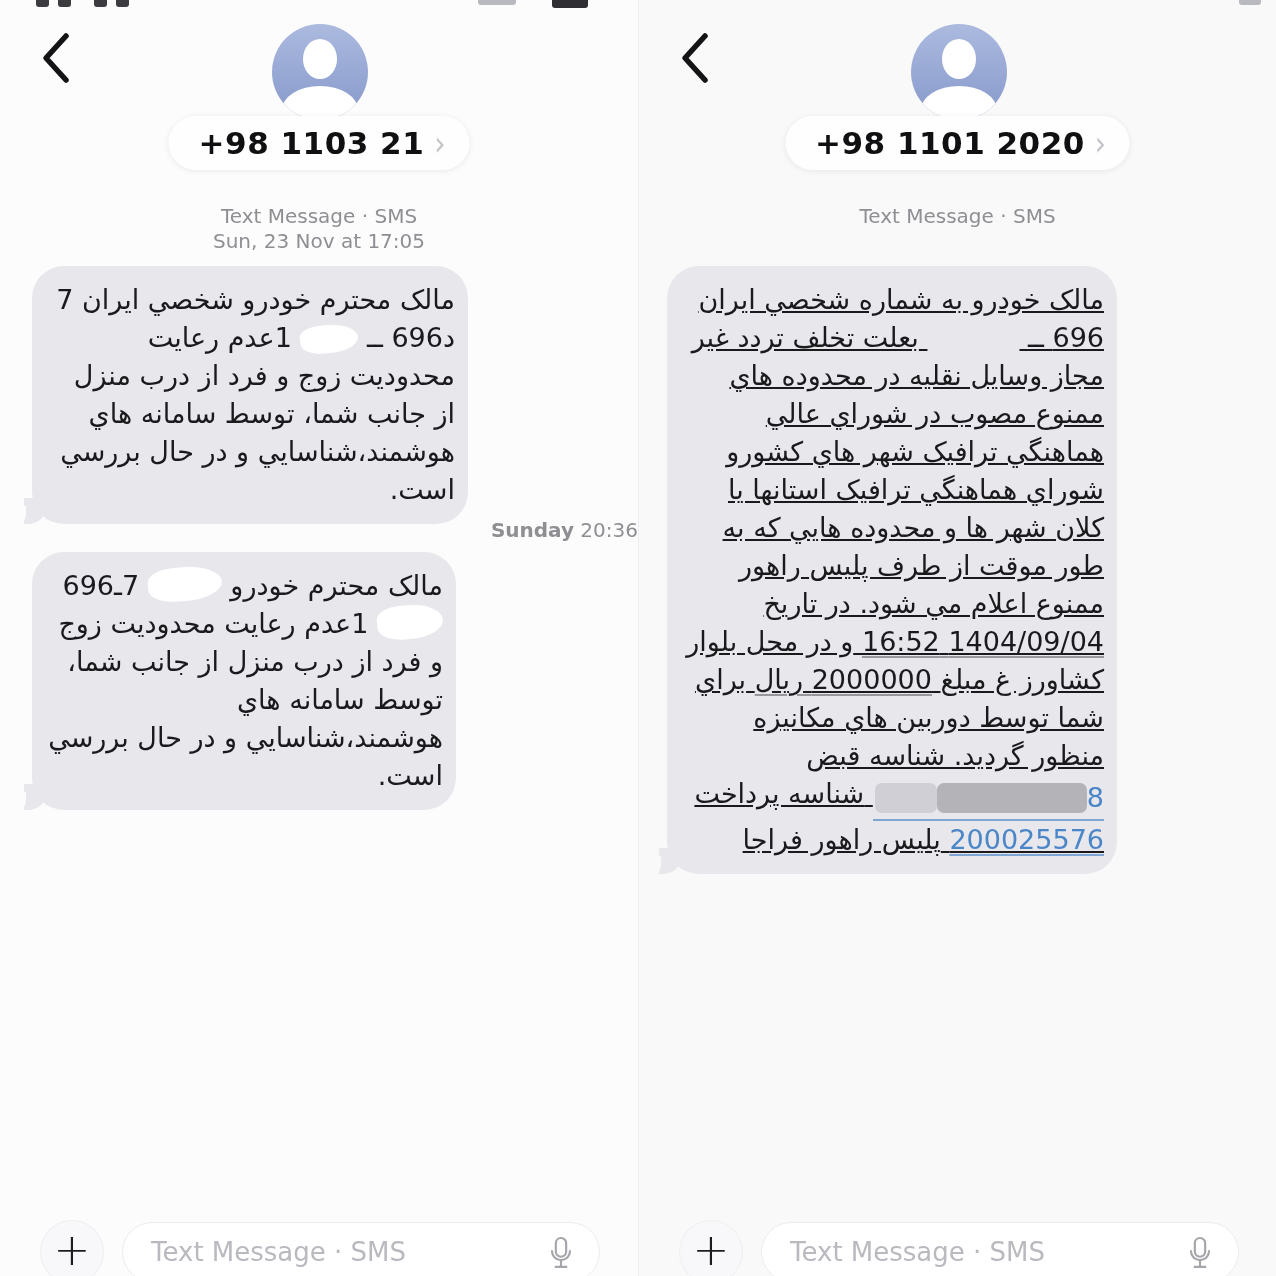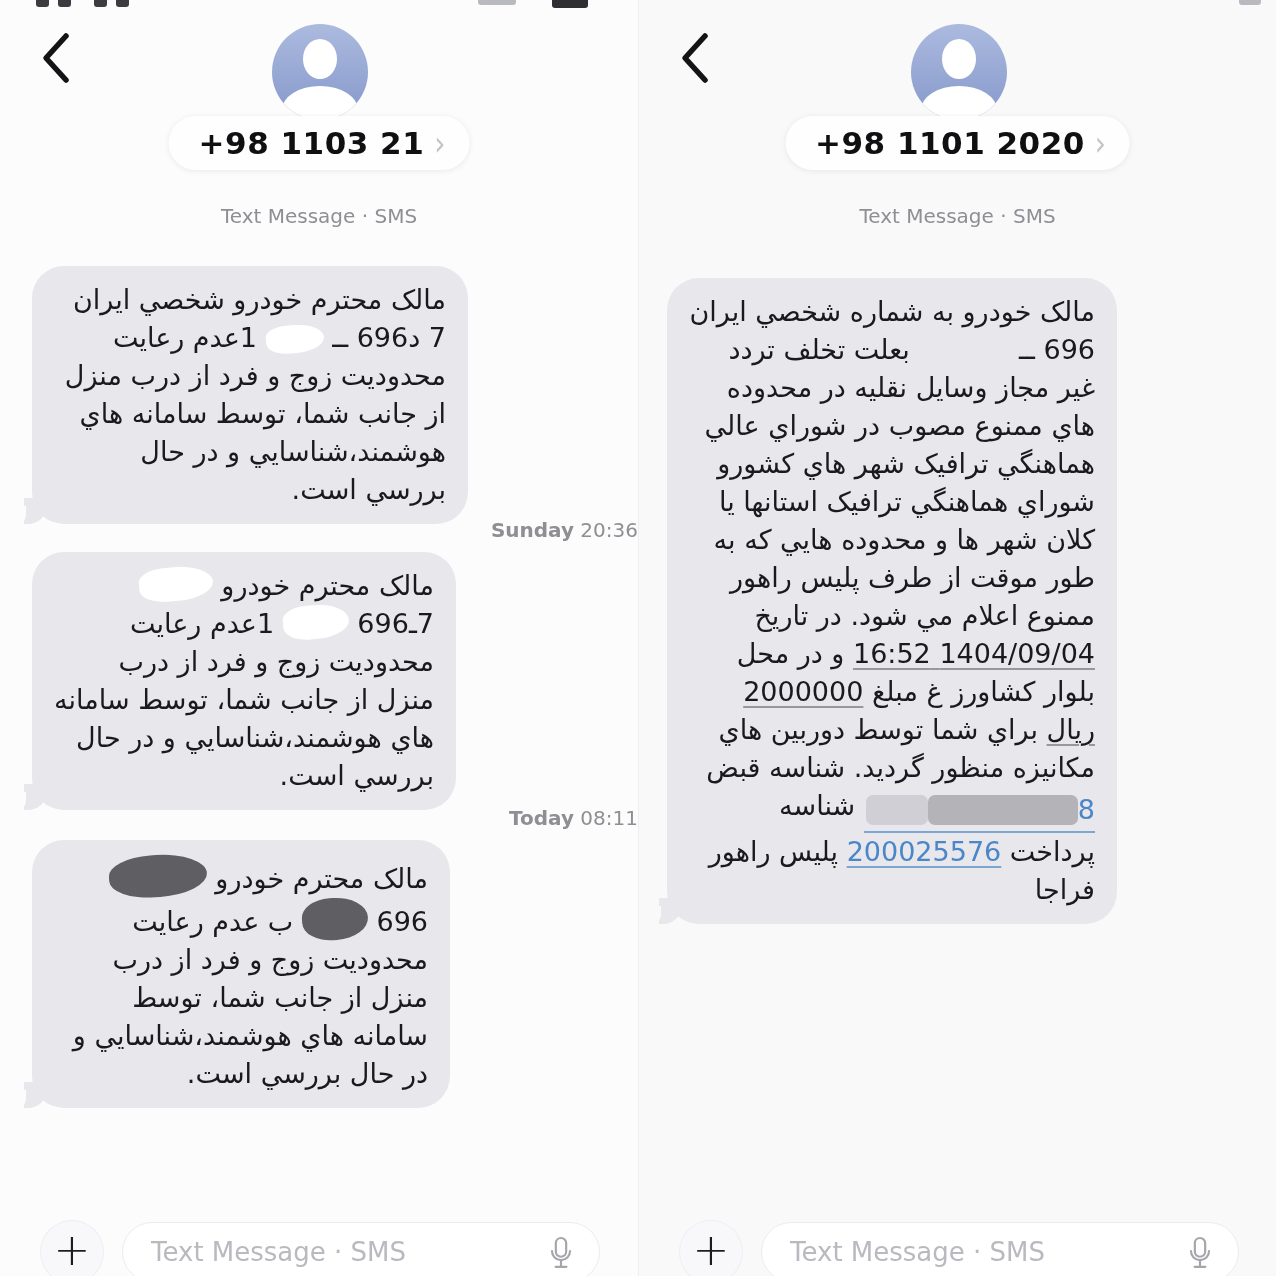--- a/index.html
+++ b/index.html
@@ -23,21 +23,21 @@
   .avatar .head{position:absolute;left:31px;top:15px;width:34px;height:40px;border-radius:50%;background:#fff;}
   .avatar .shoulders{position:absolute;left:10px;top:62px;width:76px;height:48px;border-radius:50%;background:#fff;}
   .pill{position:absolute;top:116px;left:50%;transform:translateX(-50%);
     background:#fefefe;border-radius:30px;padding:9px 24px 9px 30px;
     box-shadow:0 1px 6px rgba(0,0,0,.08);display:flex;align-items:center;gap:10px;white-space:nowrap;}
   .pill .num{font-size:31px;font-weight:bold;color:#101012;letter-spacing:.5px;}
   .pill .chev{font-size:28px;color:#c2c2c8;transform:scaleY(1.2);}
   .meta{position:absolute;top:204px;width:100%;text-align:center;font-size:20px;color:#8e8e93;line-height:25px;}
 
   
-  .bubble{position:absolute;background:#e8e7ec;border-radius:32px;padding:15px 22px;
+  .bubble{position:absolute;background:#e8e7ec;border-radius:32px;padding:15px 13px;
     font-size:27px;line-height:38px;color:#1a1a1d;direction:rtl;text-align:right;box-sizing:border-box;}
   .bubble::before{content:"";position:absolute;left:-8px;bottom:0;width:22px;height:26px;
     background:#e8e7ec;border-bottom-right-radius:18px 16px;}
   .bubble::after{content:"";position:absolute;left:-22px;bottom:-2px;width:16px;height:20px;
     background:var(--bg);border-bottom-right-radius:12px;}
   .sep{position:absolute;width:100%;text-align:right;font-size:20px;color:#8e8e93;}
   .sep .d{font-weight:bold;}
 
   
   .blob-white{display:inline-block;vertical-align:-6px;background:#ffffff;
@@ -88,20 +88,21 @@
     <div class="shoulders"></div>
   </div>
 
   <div class="pill">
     <span class="num">+98 1103 21</span>
     <span class="chev">›</span>
   </div>
 
   <div class="meta">
     <div>Text Message · SMS</div>
+    <div>Sun, 23 Nov at 17:05</div>
   </div>
 
   <div class="bubble" style="top:266px;left:32px;width:436px;">
     <span>مالک محترم خودرو شخصي ايران 7</span>
     <span>د696 ــ</span>
     <span class="blob-white" style="width:58px;height:28px;"></span>
     <span>1عدم رعايت محدوديت زوج و فرد از درب منزل از جانب شما، توسط سامانه هاي هوشمند،شناسايي و در حال بررسي است.</span>
   </div>
 
   <div class="sep" style="top:518px;">
@@ -110,32 +111,21 @@
   </div>
 
   <div class="bubble" style="top:552px;left:32px;width:424px;">
     <span>مالک محترم خودرو</span>
     <span class="blob-white" style="width:74px;height:34px;"></span>
     <span>7ـ696</span>
     <span class="blob-white" style="width:66px;height:34px;"></span>
     <span>1عدم رعايت محدوديت زوج و فرد از درب منزل از جانب شما، توسط سامانه هاي هوشمند،شناسايي و در حال بررسي است.</span>
   </div>
 
-  <div class="sep" style="top:806px;">
-    <span class="d">Today</span>
-    <span>08:11</span>
-  </div>
 
-  <div class="bubble" style="top:840px;left:32px;width:418px;">
-    <span>مالک محترم خودرو</span>
-    <span class="blob-dark" style="width:98px;height:42px;"></span>
-    <span>696</span>
-    <span class="blob-dark" style="width:66px;height:42px;"></span>
-    <span>ب عدم رعايت محدوديت زوج و فرد از درب منزل از جانب شما، توسط سامانه هاي هوشمند،شناسايي و در حال بررسي است.</span>
-  </div>
 
   <div class="plusbtn">
     <span class="pg">+</span>
   </div>
   <div class="field">
     <input type="text" placeholder="Text Message · SMS" style="">
     <svg class="mic" viewBox="0 0 24 30">
       <path d="M12 2.5 a4.3 4.3 0 0 1 4.3 4.3 v7 a4.3 4.3 0 0 1 -8.6 0 v-7 A4.3 4.3 0 0 1 12 2.5 z" fill="none" stroke="#a5a5ab" stroke-width="1.8"></path>
       <path d="M4.5 13.5 a7.5 7.5 0 0 0 15 0 M12 21 v4.5 M7.5 26.5 h9" fill="none" stroke="#a5a5ab" stroke-width="1.8" stroke-linecap="round"></path>
     </svg>
@@ -159,21 +149,21 @@
 
   <div class="pill">
     <span class="num">+98 1101 2020</span>
     <span class="chev">›</span>
   </div>
 
   <div class="meta">
     <div>Text Message · SMS</div>
   </div>
 
-  <div class="bubble" style="top:278px;left:28px;width:450px;">
+  <div class="bubble" style="top:266px;left:28px;width:450px;text-decoration:underline;">
     <span>مالک خودرو به شماره شخصي ايران 696 ــ</span>
     <span class="gap-sp"></span>
     <span>بعلت تخلف تردد غير مجاز وسايل نقليه در محدوده هاي ممنوع مصوب در شوراي عالي هماهنگي ترافيک شهر هاي کشورو شوراي هماهنگي ترافيک استانها يا كلان شهر ها و محدوده هايي که به طور موقت از طرف پليس راهور ممنوع اعلام مي شود. در تاريخ</span>
     <span class="udet">1404/09/04 16:52</span>
     <span>و در محل بلوار كشاورز غ مبلغ</span>
     <span class="udet">2000000 ريال</span>
     <span>براي شما توسط دوربين هاي مكانيزه منظور گرديد. شناسه قبض</span>
     <span class="billwrap">
         <span class="lnk" style="text-decoration:none;">8</span>
         <span class="blob-gray"></span>

